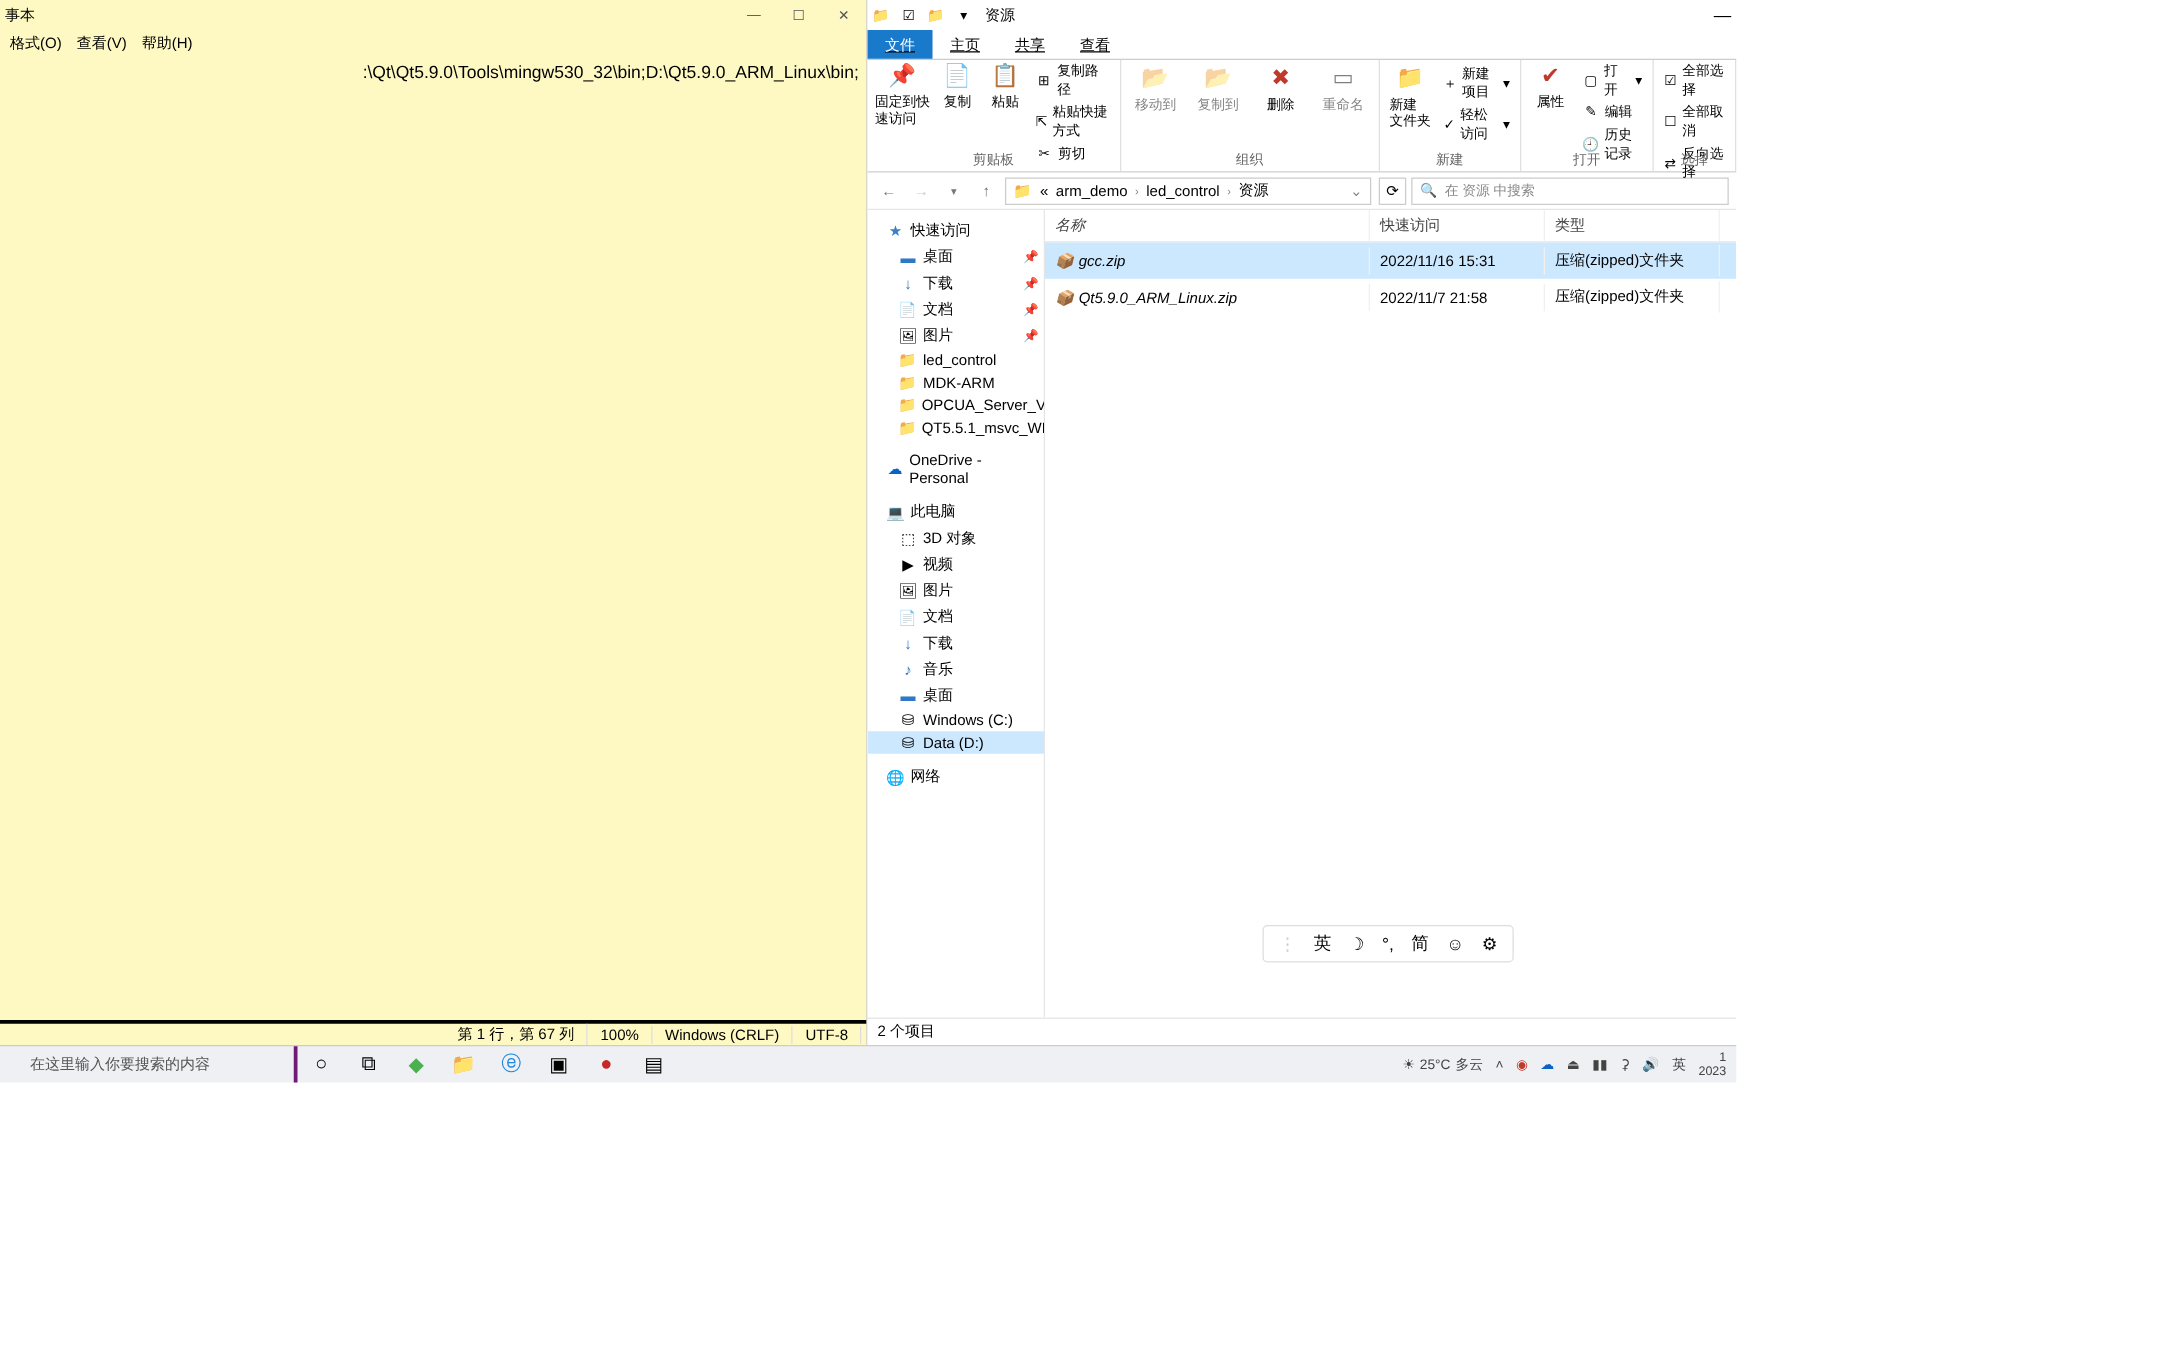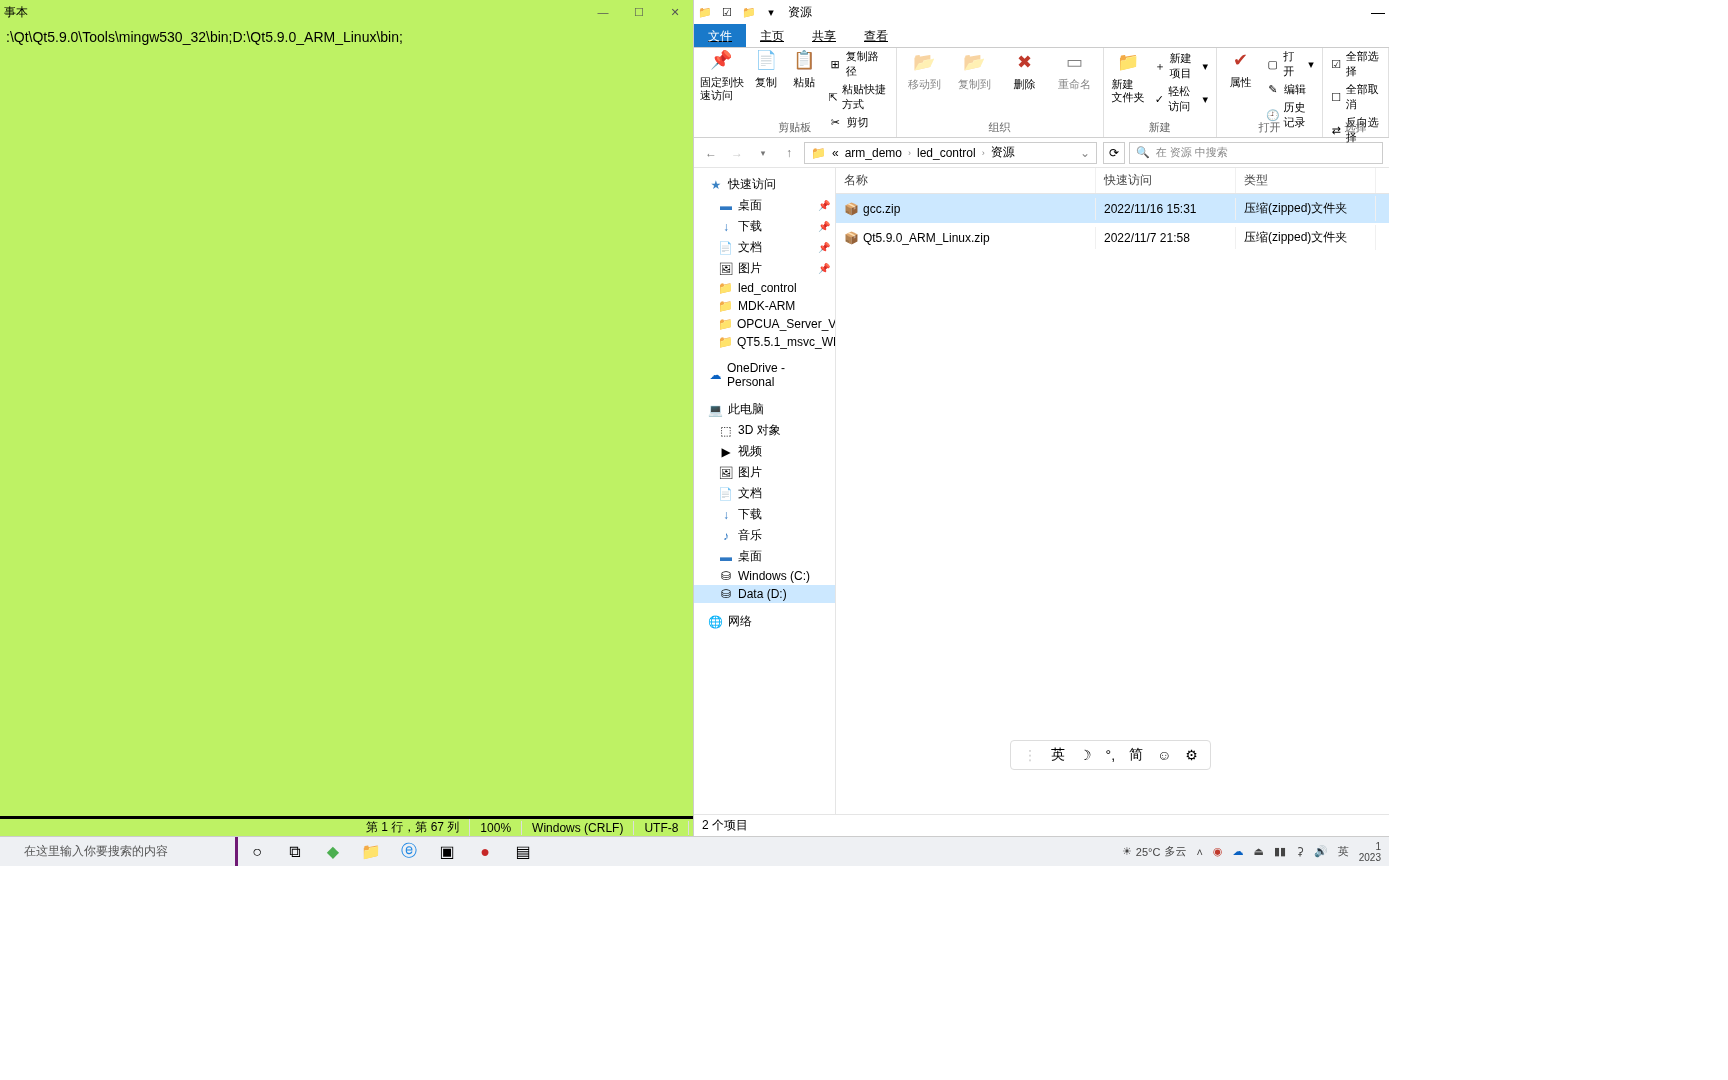--- a/index.html
+++ b/index.html
@@ -1,19 +1,19 @@
 <!DOCTYPE html>
 <html><head>
 <meta charset="utf-8">
 <style>
 * { margin: 0; padding: 0; box-sizing: border-box; font-family: "Microsoft YaHei", "Segoe UI", sans-serif; }
 body { width: 1728px; height: 1080px; overflow: hidden; background: #fff; font-size: 12px; position: relative; }
 
 
-.notepad { position: absolute; left: 0; top: 0; width: 694px; height: 836px; border-right: 1px solid #ccc; background: #bef264; display: flex; flex-direction: column; }
+.notepad { position: absolute; left: 0; top: 0; width: 694px; height: 836px; border-right: 1px solid #ccc; background: #fef9c3; display: flex; flex-direction: column; text-align: right; }
 .np-titlebar { height: 24px; display: flex; align-items: center; justify-content: space-between; padding-left: 4px; }
 .np-title { font-size: 12px; color: #000; }
 .np-ctrls { display: flex; }
 .np-ctrl { width: 36px; height: 22px; display: flex; align-items: center; justify-content: center; font-size: 11px; color: #555; cursor: pointer; }
 .np-menu { height: 20px; display: flex; gap: 4px; padding: 0 4px; align-items: center; font-size: 12px; }
 .np-menu span { padding: 0 4px; cursor: pointer; }
 .np-content { flex: 1; padding: 4px 6px; font-size: 14px; font-family: Consolas, monospace; overflow: auto; white-space: nowrap; }
 .np-content-line { line-height: 1.4; }
 .np-status { height: 20px; border-top: 3px solid #000000; display: flex; align-items: center; font-size: 12px; }
 .np-status span { padding: 0 10px; border-right: 1px solid #ddd; }
@@ -54,21 +54,21 @@
 .nav-group { margin-bottom: 8px; }
 .nav-item { display: flex; align-items: center; padding: 2px 6px 2px 24px; font-size: 12px; cursor: pointer; position: relative; }
 .nav-item.root { padding-left: 14px; }
 .nav-item .icon { width: 16px; margin-right: 4px; display: inline-flex; justify-content: center; }
 .nav-item .pin { position: absolute; right: 4px; color: #999; font-size: 10px; }
 .nav-item.sel { background: #cce8ff; }
 
 .ex-list { flex: 1; display: flex; flex-direction: column; }
 .list-hdr { display: flex; border-bottom: 1px solid #e5e5e5; font-size: 12px; color: #444; }
 .col { padding: 4px 8px; border-right: 1px solid #f0f0f0; }
-.col.name { width: 260px; }
+.col.name { width: 260px; font-style: italic; }
 .col.date { width: 140px; }
 .col.type { width: 140px; }
 .list-row { display: flex; align-items: center; font-size: 12px; padding: 2px 0; }
 .list-row.sel { background: #cce8ff; }
 .list-row .col.name { display: flex; align-items: center; gap: 4px; }
 .zip-icon { color: #d9a441; }
 
 .ex-status { height: 22px; border-top: 1px solid #e5e5e5; padding: 2px 8px; font-size: 12px; display: flex; align-items: center; }
 
 
@@ -86,20 +86,25 @@
 <body>
 
 <div class="notepad">
   <div class="np-titlebar">
     <span class="np-title">事本</span>
     <div class="np-ctrls">
       <div class="np-ctrl">—</div>
       <div class="np-ctrl">☐</div>
       <div class="np-ctrl">✕</div>
     </div>
+  </div>
+  <div class="np-menu">
+    <span>格式(O)</span>
+    <span>查看(V)</span>
+    <span>帮助(H)</span>
   </div>
   <div class="np-content">
     <div class="np-content-line">:\Qt\Qt5.9.0\Tools\mingw530_32\bin;D:\Qt5.9.0_ARM_Linux\bin;</div>
   </div>
   <div class="np-status">
     <span class="pos">第 1 行，第 67 列</span>
     <span>100%</span>
     <span>Windows (CRLF)</span>
     <span>UTF-8</span>
   </div>

